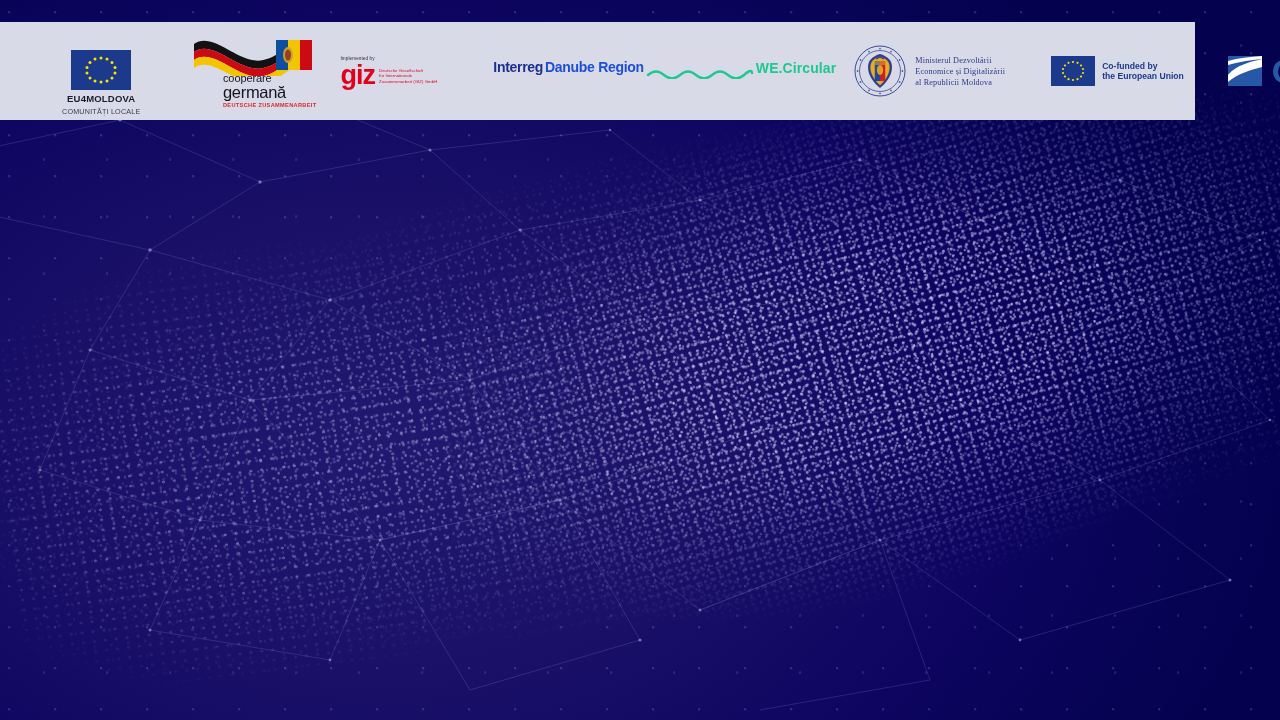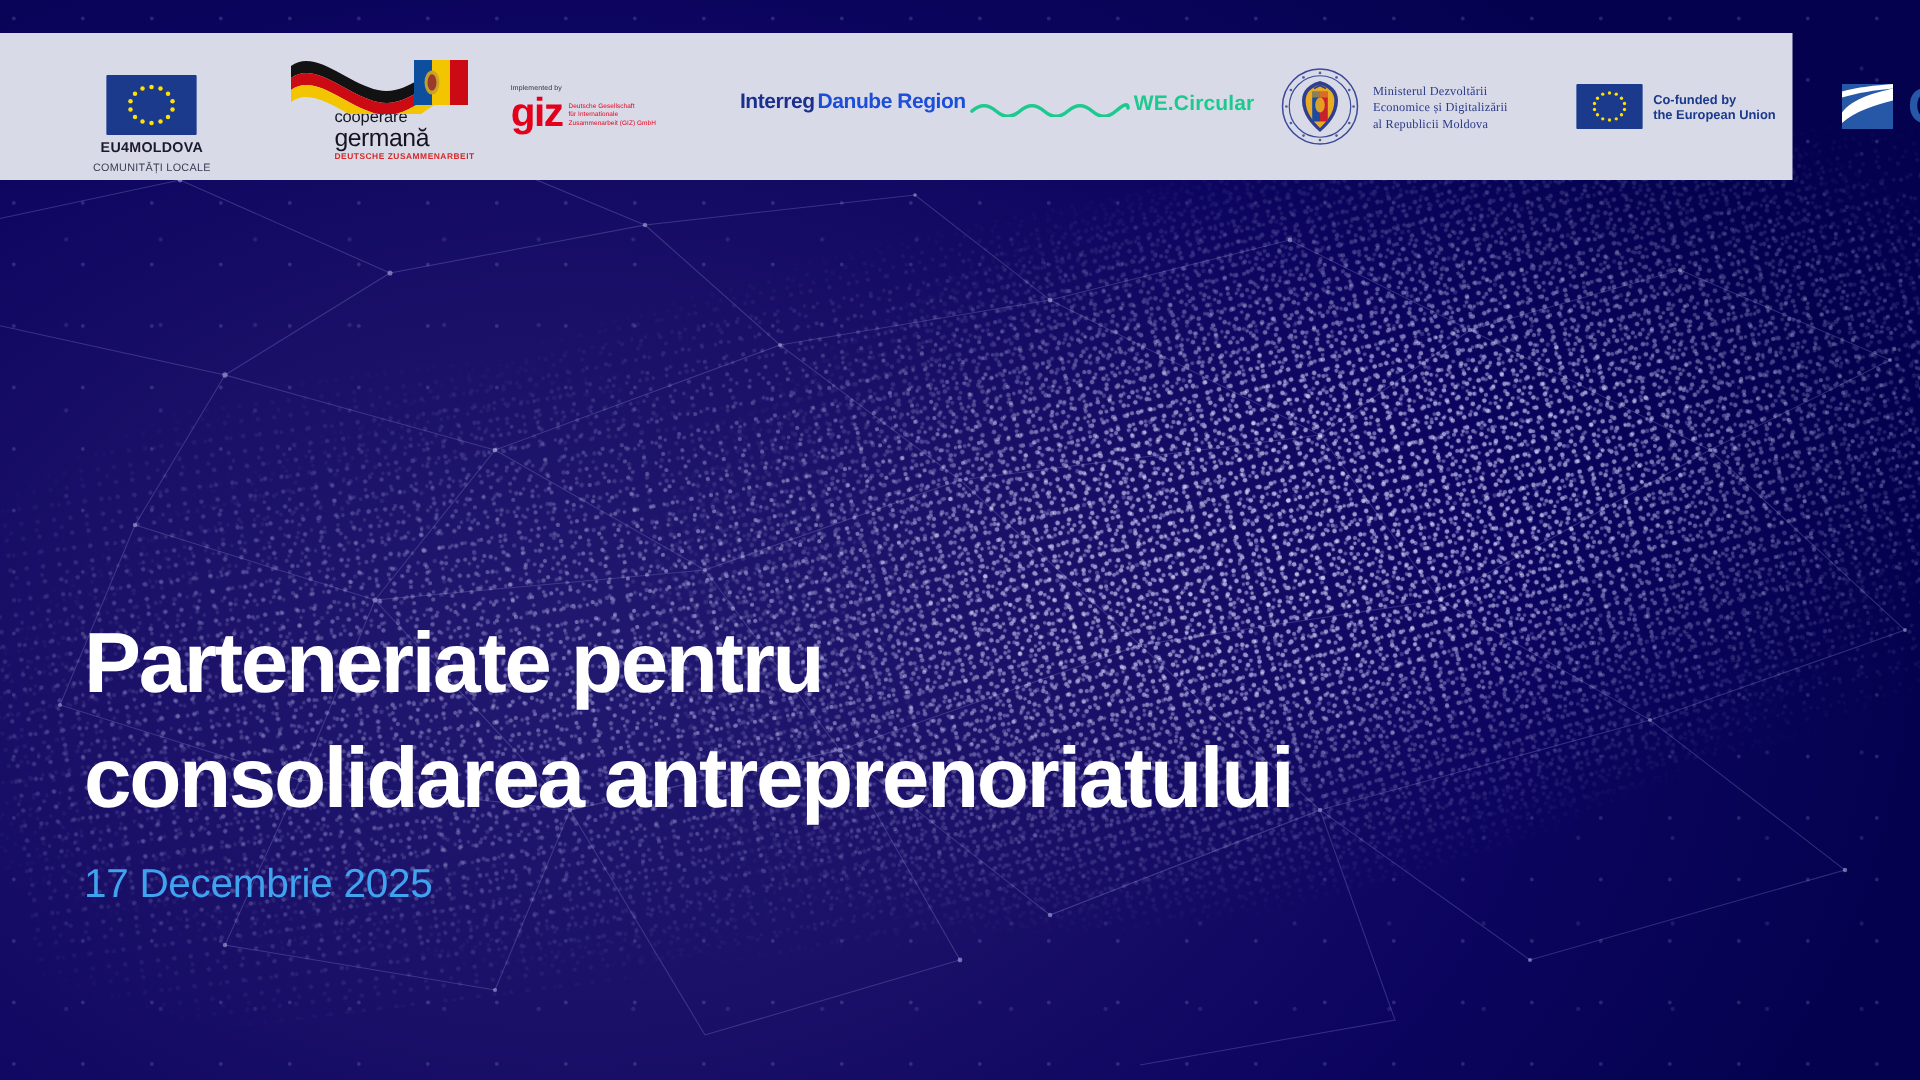--- a/index.html
+++ b/index.html
@@ -357,19 +357,14 @@
       <div class="odat">ODA</div>
       <div class="sub">
         <div>ORGANIZATIA</div>
         <div>PENTRU DEZVOLTAREA</div>
         <div>ANTREPRENORIATULUI</div>
       </div>
     </div>
 
   </div>
 
-  <div class="copy">
-    <div class="title">Parteneriate pentru</div>
-    <div class="title">consolidarea antreprenoriatului</div>
-    <div class="date">17 Decembrie 2025</div>
-  </div>
 
 </div>
 
 </body></html>

